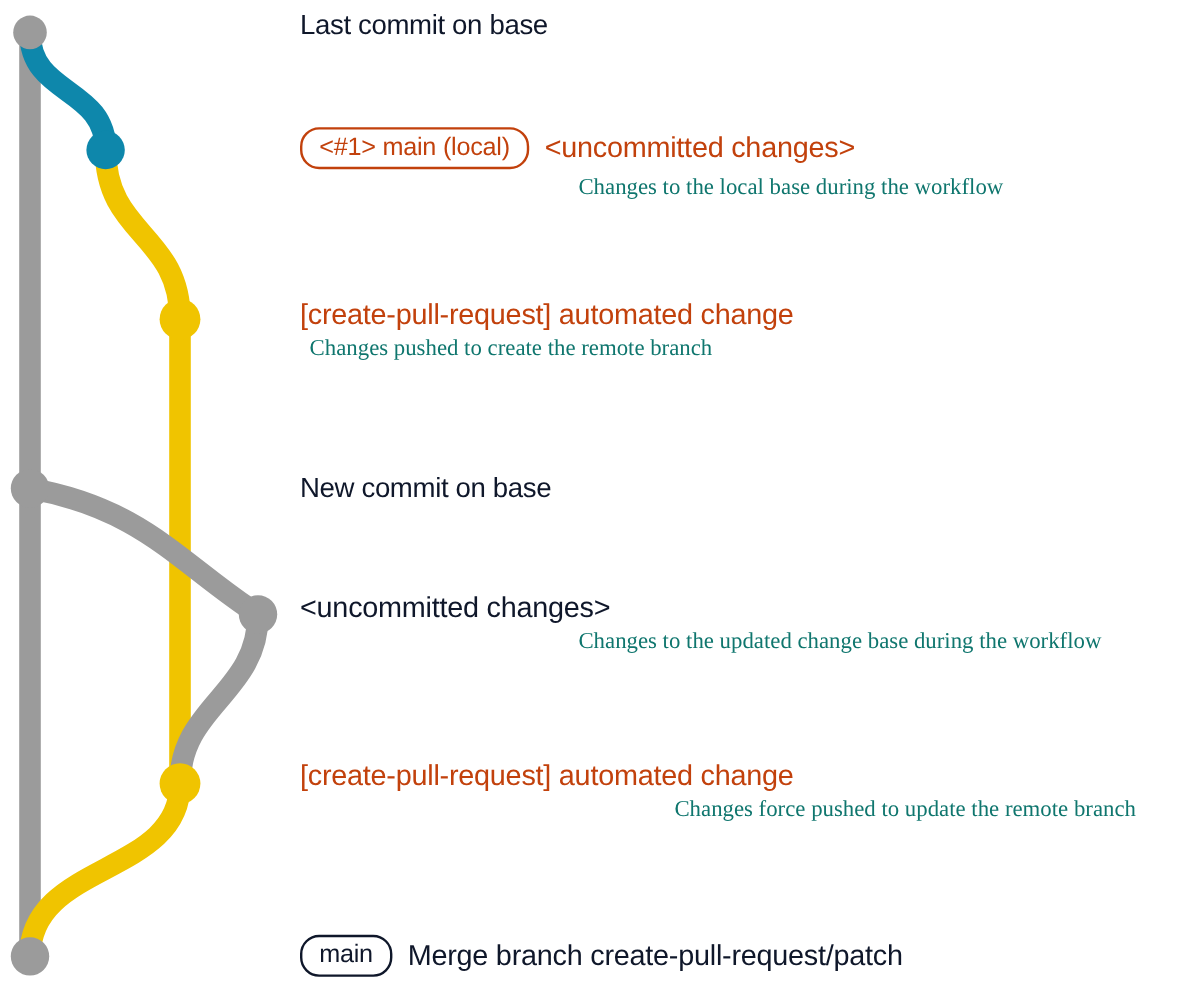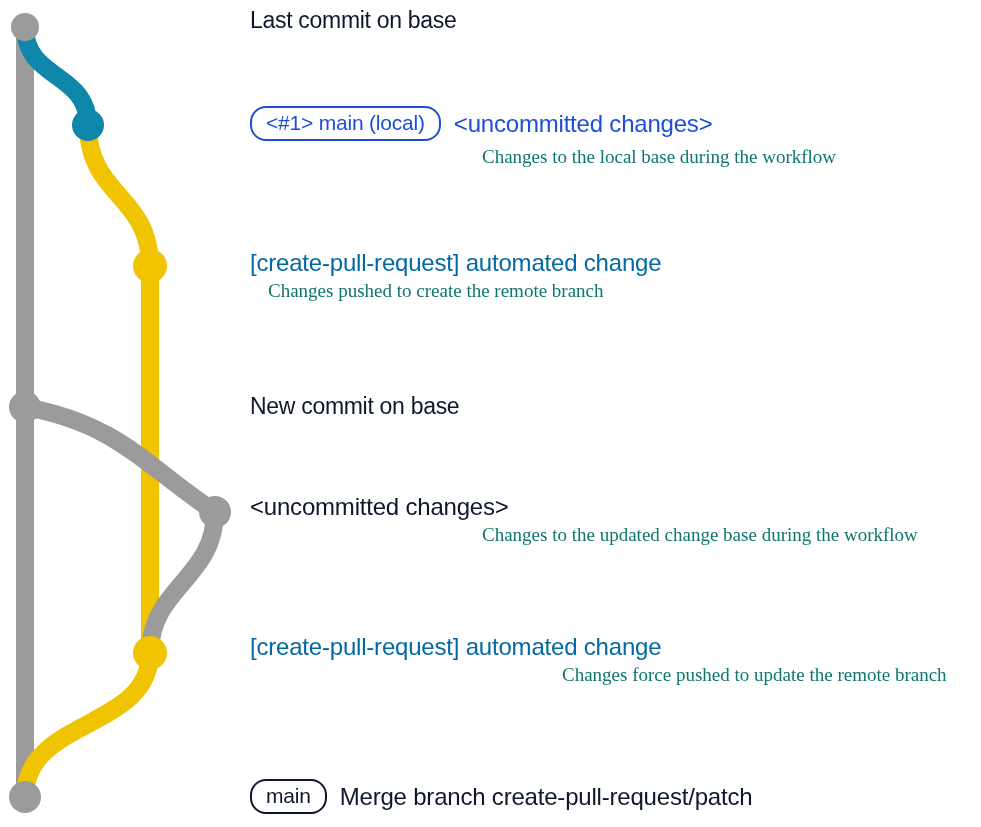--- a/index.html
+++ b/index.html
@@ -69,22 +69,22 @@
   .desc {
     font-family: "Liberation Serif", serif;
     font-size: 19px;
     color: #0f766e;
     white-space: nowrap;
     margin-top: 5px;
   }
 
   
   .c-gray   { color: #0f172a; }
-  .c-teal   { color: #1d4ed8; }
-  .c-yellow { color: #0369a1; }
+  .c-teal   { color: #c2410c; }
+  .c-yellow { color: #c2410c; }
 
   .plain-label {
     font-size: 23px;
     letter-spacing: -0.3px;
     white-space: nowrap;
     line-height: 1.05;
   }
 </style>
 </head>
 <body>
@@ -127,21 +127,21 @@
       <span class="pill c-teal">&lt;#1&gt; main (local)</span>
       <span class="subject c-teal">&lt;uncommitted changes&gt;</span>
     </div>
     <div class="desc" style="margin-left:232px">Changes to the local base during the workflow</div>
   </div>
 
   <div class="row" style="top:250px">
     <div class="row-head">
       <span class="subject c-yellow">[create-pull-request] automated change</span>
     </div>
-    <div class="desc" style="margin-left:18px">Changes pushed to create the remote branch</div>
+    <div class="desc" style="margin-left:8px">Changes pushed to create the remote branch</div>
   </div>
 
   <div class="row" style="top:394px">
     <div class="plain-label c-gray">New commit on base</div>
   </div>
 
   <div class="row" style="top:494px">
     <div class="row-head">
       <span class="subject c-gray">&lt;uncommitted changes&gt;</span>
     </div>

